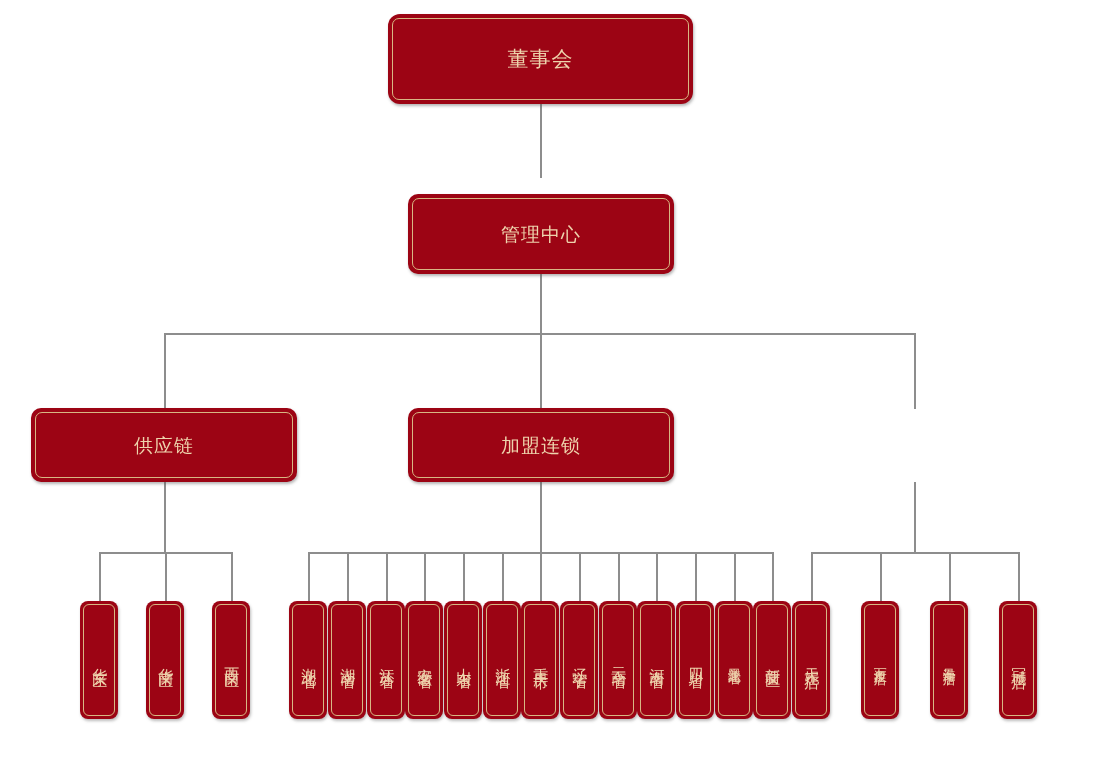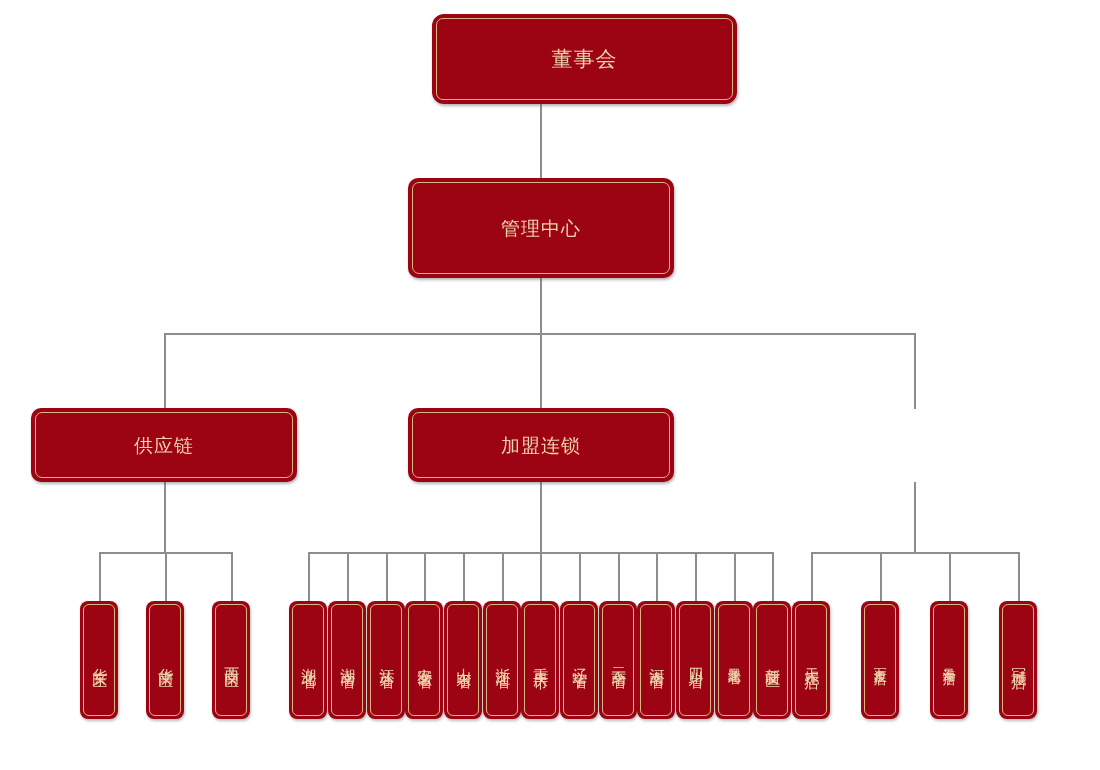--- a/index.html
+++ b/index.html
@@ -49,21 +49,21 @@
   }
   .node .label {
     color: #eed3ac;
     letter-spacing: 1px;
     line-height: 1.18;
     text-align: center;
     white-space: nowrap;
   }
 
   
-  .node.level-1 { border-radius: 12px; margin-left: 44px; }
+  .node.level-1 { border-radius: 12px; }
   .node.level-1 .label { font-size: 21px; }
 
   .node.level-2 .label { font-size: 19px; }
 
   .node.level-3 .label { font-size: 19px; }
 
   .node.leaf {
     border-radius: 8px;
     box-shadow: 1px 2px 3px rgba(90, 90, 90, 0.4);
   }
@@ -124,21 +124,21 @@
   <div class="conn v" style="left:880px; top:552px; height:49px;"></div>
   <div class="conn v" style="left:949px; top:552px; height:49px;"></div>
   <div class="conn v" style="left:1018px; top:552px; height:49px;"></div>
 
   <div class="node level-1" style="left:388px; top:14px; width:305px; height:90px;">
     <div class="inner">
       <span class="label">董事会</span>
     </div>
   </div>
 
-  <div class="node level-2" style="left:408px; top:178px; width:266px; height:100px;">
+  <div class="node level-2" style="left:408px; top:194px; width:266px; height:80px;">
     <div class="inner">
       <span class="label">管理中心</span>
     </div>
   </div>
 
   <div class="node level-3" style="left:408px; top:408px; width:266px; height:74px;">
     <div class="inner">
       <span class="label">加盟连锁</span>
     </div>
   </div>

